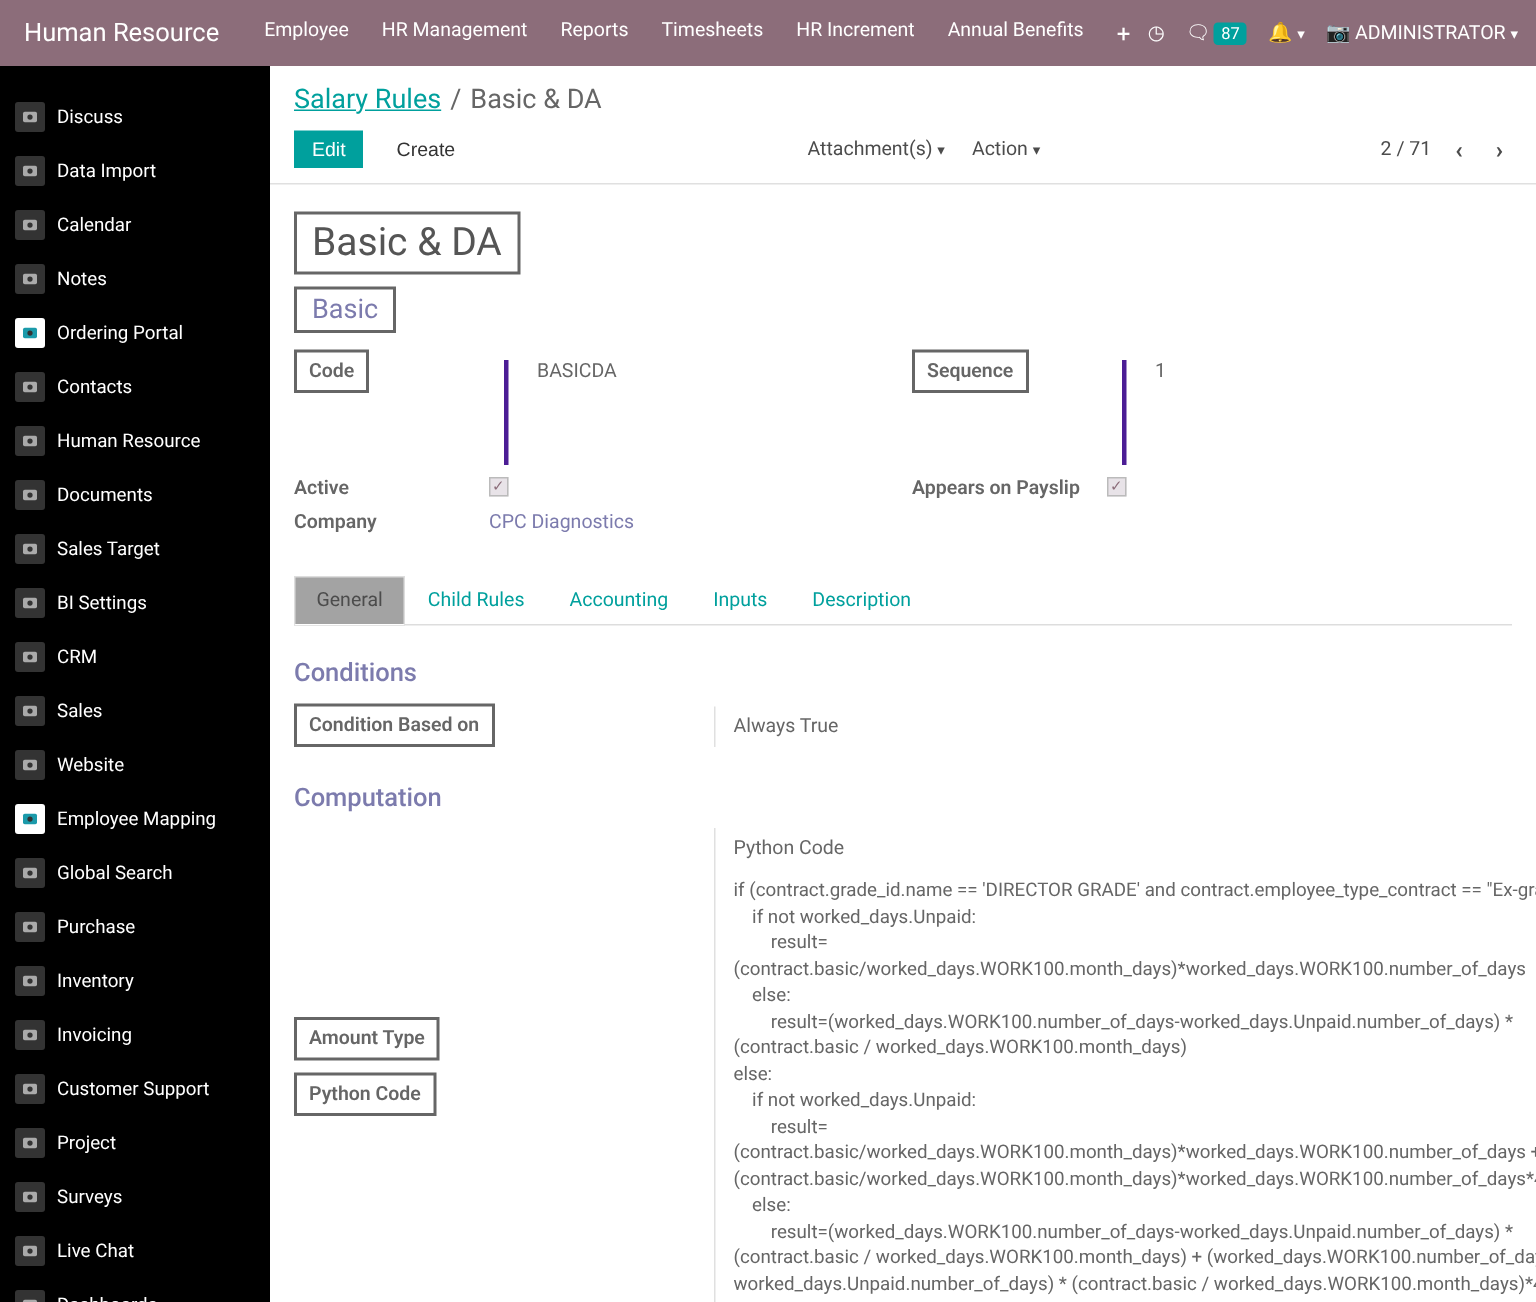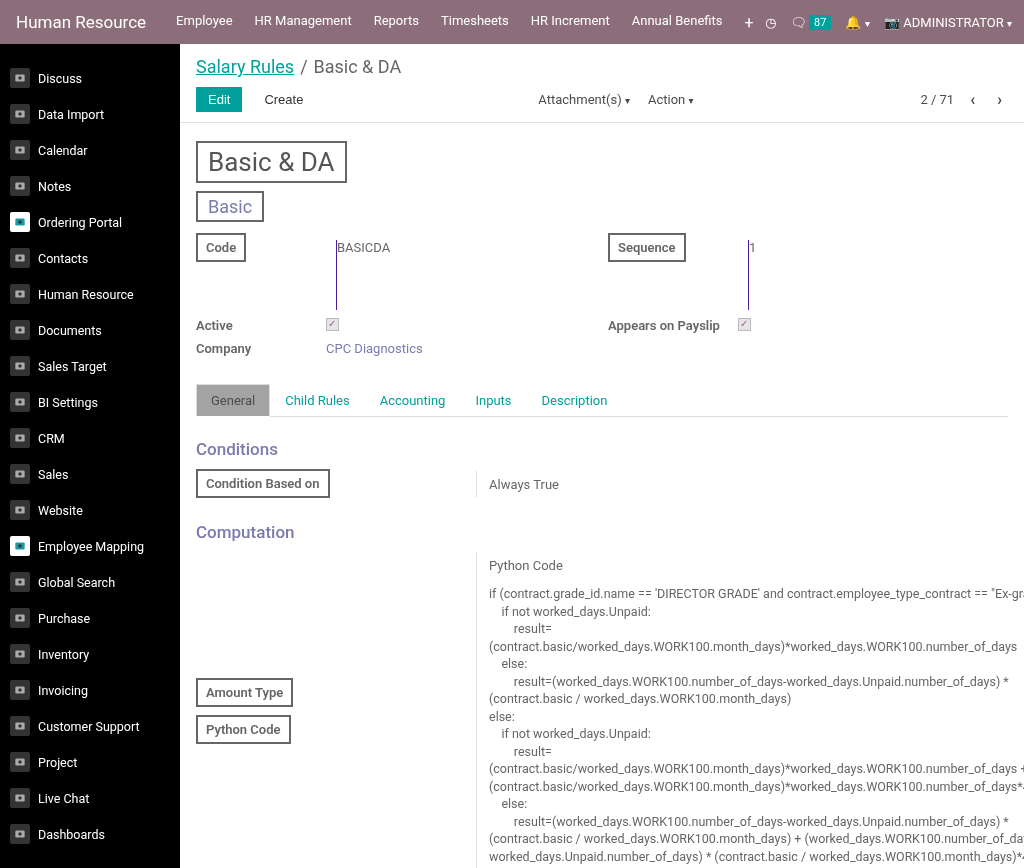--- a/index.html
+++ b/index.html
@@ -192,22 +192,22 @@
       color: #666;
       flex-shrink: 0;
     }
     .field-label.boxed {
       border: 2px solid #666;
       padding: 5px 8px;
       width: auto;
       margin-bottom: 2px;
     }
     .field-sep {
-      border-left: 1px solid #4c1d95;
-      padding-left: 0;
+      border-left: 3px solid #4c1d95;
+      padding-left: 19px;
       flex: 1;
       min-height: 70px;
     }
     .field-value {
       color: #666;
     }
     .field-value.link {
       color: #7c7bad;
     }
     .checkbox-ro {
@@ -485,20 +485,29 @@
         <span>Customer Support</span>
       </div>
       <div class="sidebar-item">
         <span class="sb-icon">
           <svg viewBox="0 0 24 24" fill="#aaa">
             <rect x="4" y="6" width="16" height="12" rx="2"></rect>
             <circle cx="12" cy="12" r="3" fill="#333"></circle>
           </svg>
         </span>
         <span>Project</span>
+      </div>
+      <div class="sidebar-item">
+        <span class="sb-icon">
+          <svg viewBox="0 0 24 24" fill="#aaa">
+            <rect x="4" y="6" width="16" height="12" rx="2"></rect>
+            <circle cx="12" cy="12" r="3" fill="#333"></circle>
+          </svg>
+        </span>
+        <span>Surveys</span>
       </div>
       <div class="sidebar-item">
         <span class="sb-icon">
           <svg viewBox="0 0 24 24" fill="#aaa">
             <rect x="4" y="6" width="16" height="12" rx="2"></rect>
             <circle cx="12" cy="12" r="3" fill="#333"></circle>
           </svg>
         </span>
         <span>Live Chat</span>
       </div>

